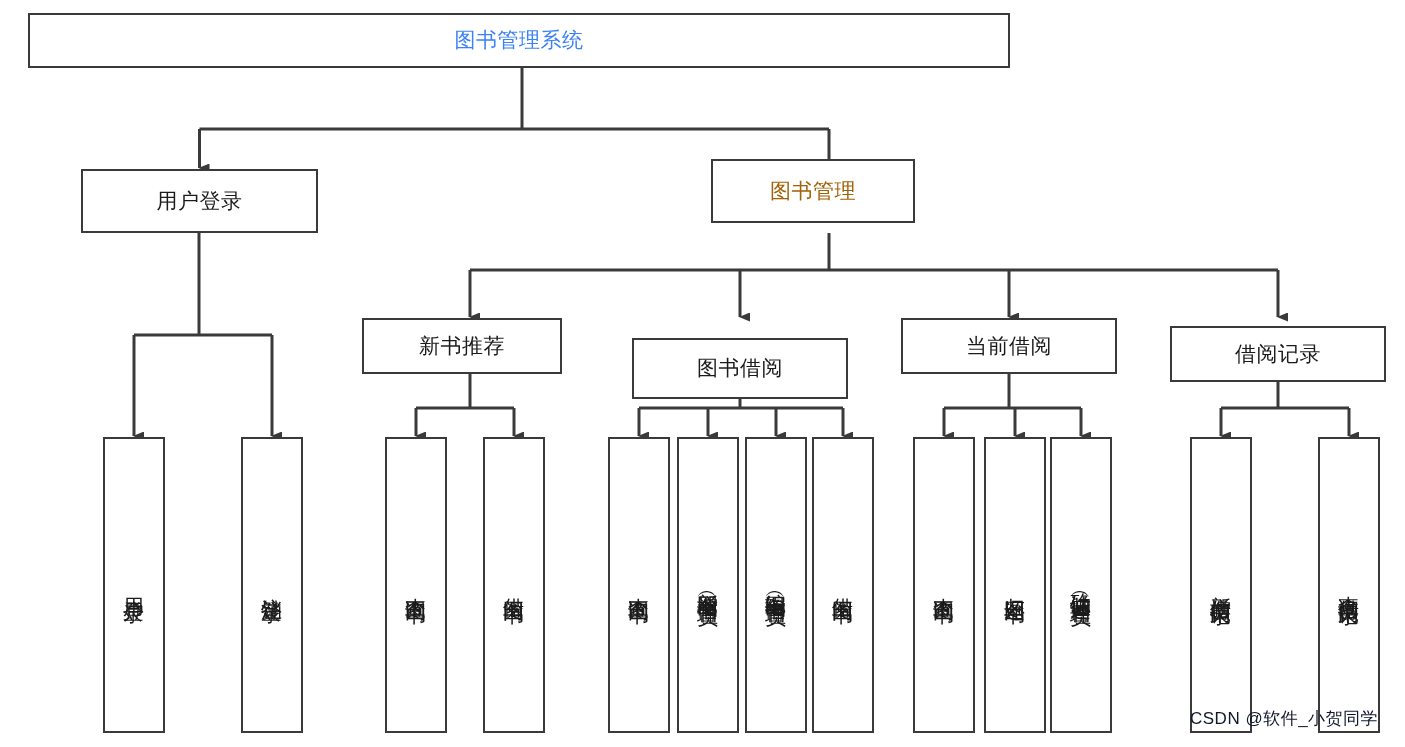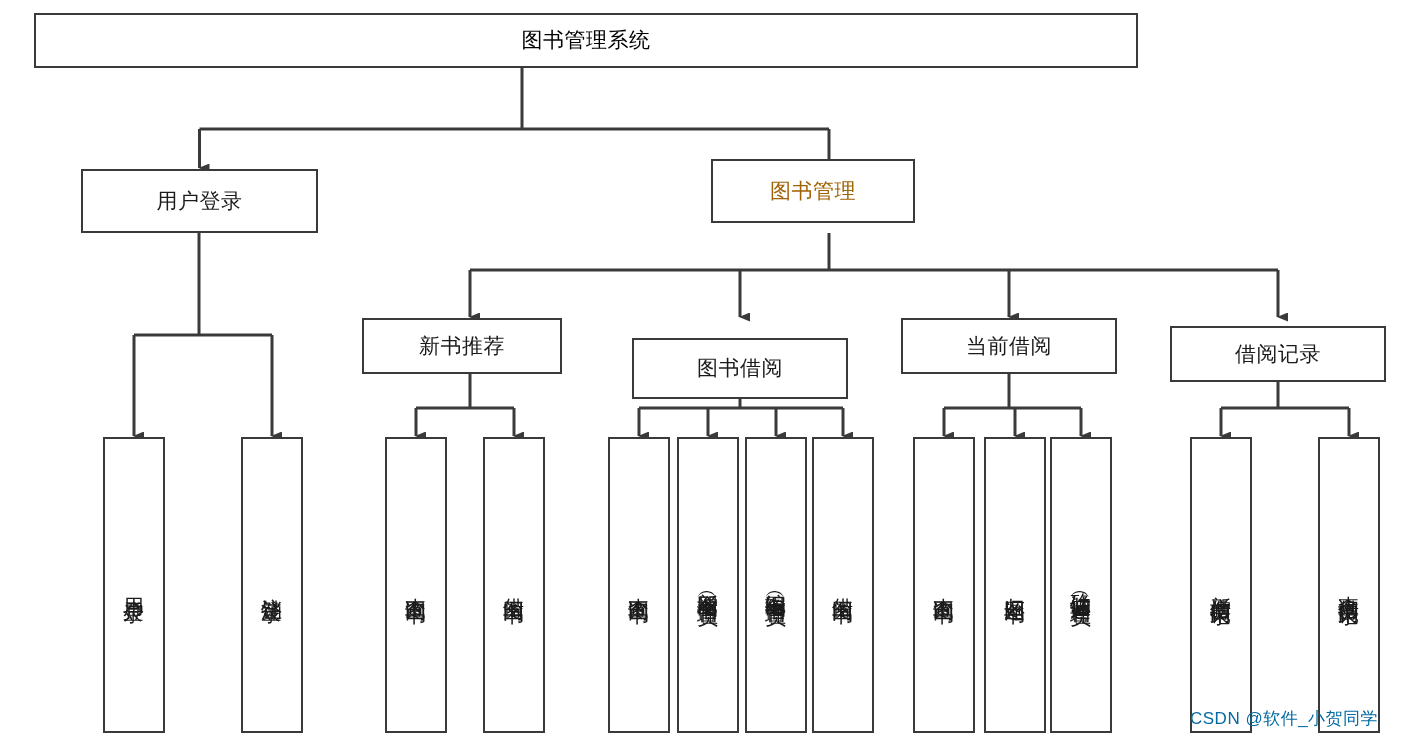--- a/index.html
+++ b/index.html
@@ -101,21 +101,21 @@
         <line x1="944" y1="408" x2="944" y2="436" stroke="#3a3a3a" stroke-width="3" marker-end="url(#arrowhead)"></line>
         <line x1="1015" y1="408" x2="1015" y2="436" stroke="#3a3a3a" stroke-width="3" marker-end="url(#arrowhead)"></line>
         <line x1="1081" y1="408" x2="1081" y2="436" stroke="#3a3a3a" stroke-width="3" marker-end="url(#arrowhead)"></line>
         <line x1="1278" y1="374" x2="1278" y2="408" stroke="#3a3a3a" stroke-width="3"></line>
         <line x1="1221" y1="408" x2="1349" y2="408" stroke="#3a3a3a" stroke-width="3"></line>
         <line x1="1221" y1="408" x2="1221" y2="436" stroke="#3a3a3a" stroke-width="3" marker-end="url(#arrowhead)"></line>
         <line x1="1349" y1="408" x2="1349" y2="436" stroke="#3a3a3a" stroke-width="3" marker-end="url(#arrowhead)"></line>
       </g>
   </svg>
   <div id="nodes">
-      <div class="node horizontal root" style="left: 34px; top: 13px; width: 1104px; height: 55px; border-color: rgb(58, 58, 58); color: #000000;">
+      <div class="node horizontal root" style="left: 28px; top: 13px; width: 982px; height: 55px; border-color: rgb(58, 58, 58); color: #3b82f6;">
         <span class="label">图书管理系统</span>
       </div>
       <div class="node horizontal" style="left: 81px; top: 169px; width: 237px; height: 64px; border-color: rgb(58, 58, 58); color: rgb(27, 27, 27);">
         <span class="label">用户登录</span>
       </div>
       <div class="node horizontal" style="left: 711px; top: 159px; width: 204px; height: 64px; border-color: rgb(58, 58, 58); color: #a16207;">
         <span class="label">图书管理</span>
       </div>
       <div class="node horizontal" style="left: 362px; top: 318px; width: 200px; height: 56px; border-color: rgb(58, 58, 58); color: rgb(27, 27, 27);">
         <span class="label">新书推荐</span>
@@ -162,14 +162,14 @@
       <div class="node vertical" style="left: 1050px; top: 437px; width: 62px; height: 296px; border-color: rgb(58, 58, 58); color: rgb(27, 27, 27);">
         <span class="label">确认归还（管理员）</span>
       </div>
       <div class="node vertical" style="left: 1190px; top: 437px; width: 62px; height: 296px; border-color: rgb(58, 58, 58); color: rgb(27, 27, 27);">
         <span class="label">新增借阅记录</span>
       </div>
       <div class="node vertical" style="left: 1318px; top: 437px; width: 62px; height: 296px; border-color: rgb(58, 58, 58); color: rgb(27, 27, 27);">
         <span class="label">查询借阅记录</span>
       </div>
     </div>
-  <div class="watermark" style="left: 1190px; top: 718px; transform: translateY(-50%); color: #0369a1;">CSDN @软件_小贺同学</div>
+  <div class="watermark" style="left: 1190px; top: 718px; transform: translateY(-50%); color: #0f172a;">CSDN @软件_小贺同学</div>
 </div>
 
 </body></html>

